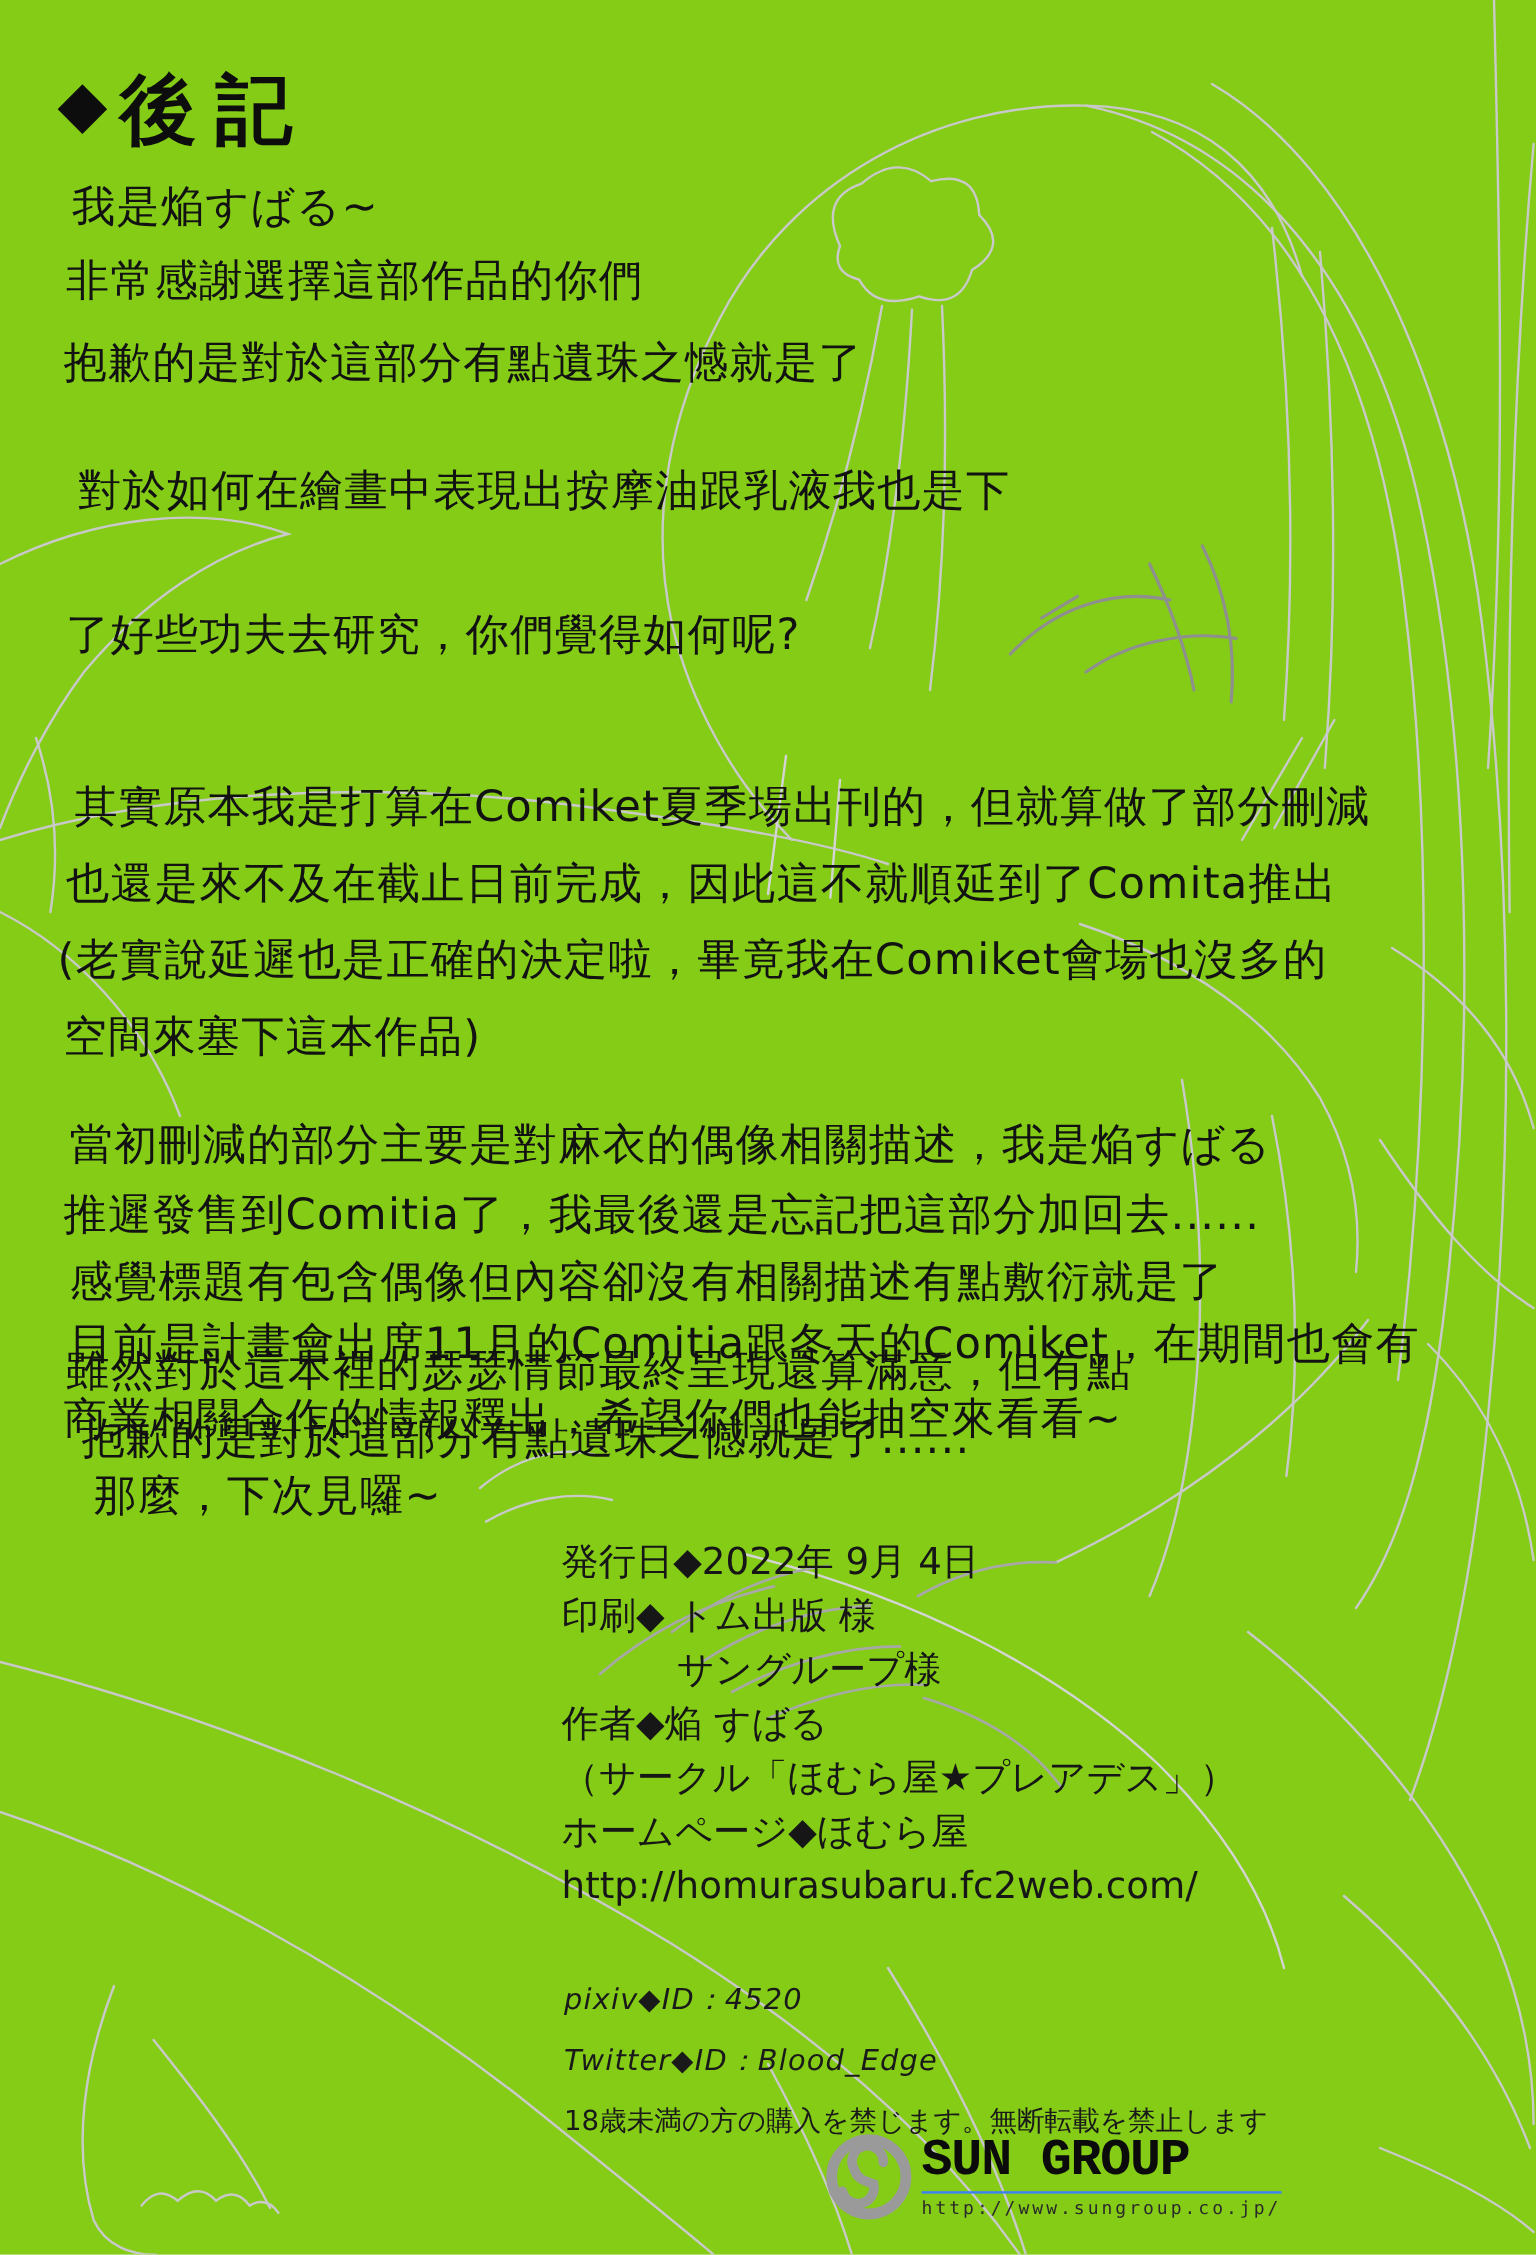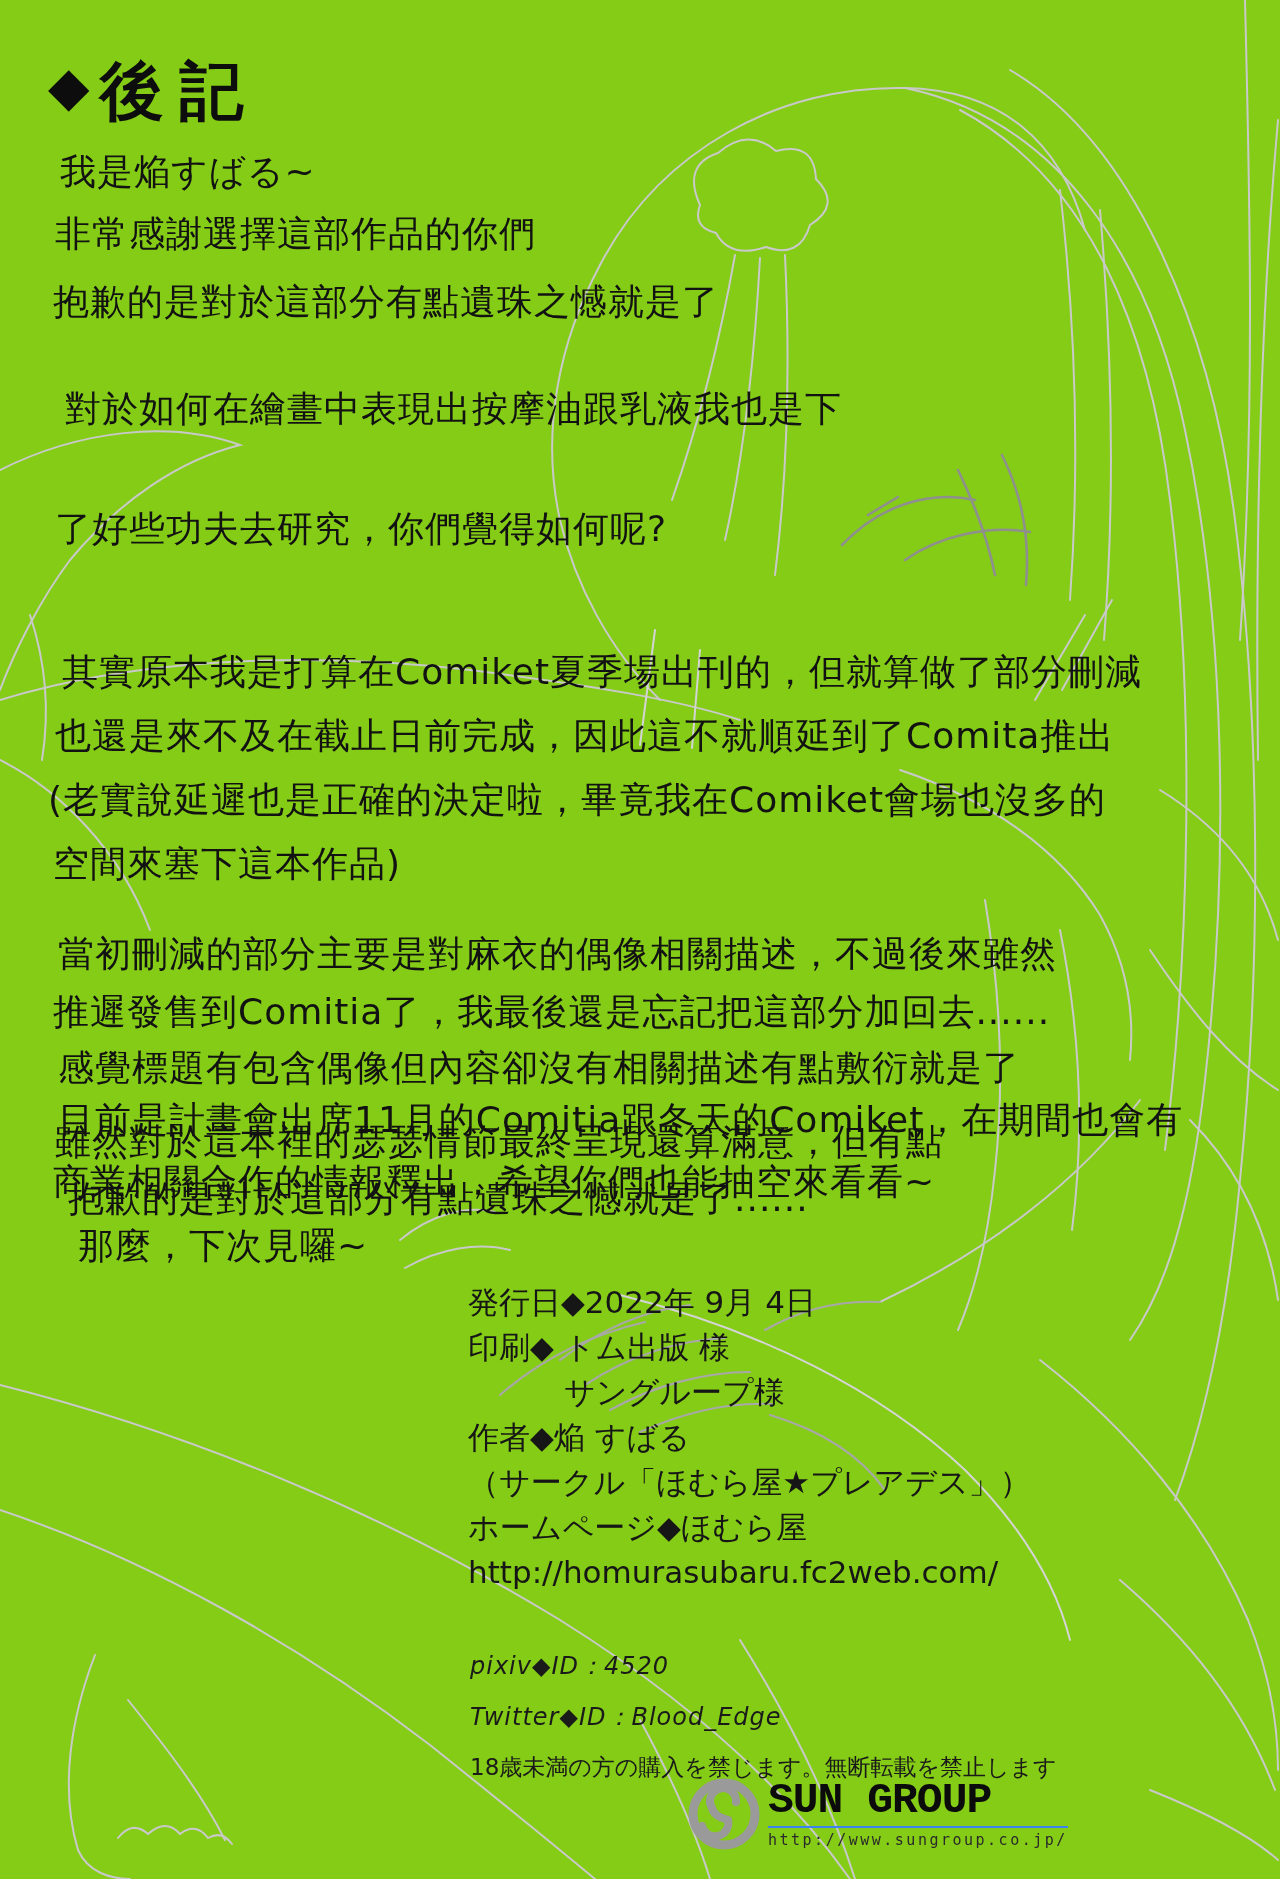--- a/index.html
+++ b/index.html
@@ -118,21 +118,21 @@
 
   <div class="hw" style="left:60px;top:148px;">我是焔すばる~</div>
   <div class="hw" style="left:55px;top:210px;">非常感謝選擇這部作品的你們</div>
   <div class="hw" style="left:53px;top:278px;">抱歉的是對於這部分有點遺珠之憾就是了</div>
   <div class="hw" style="left:65px;top:385px;">對於如何在繪畫中表現出按摩油跟乳液我也是下</div>
   <div class="hw" style="left:55px;top:505px;">了好些功夫去研究，你們覺得如何呢?</div>
   <div class="hw" style="left:62px;top:648px;">其實原本我是打算在Comiket夏季場出刊的，但就算做了部分刪減</div>
   <div class="hw" style="left:55px;top:712px;">也還是來不及在截止日前完成，因此這不就順延到了Comita推出</div>
   <div class="hw" style="left:48px;top:776px;">(老實說延遲也是正確的決定啦，畢竟我在Comiket會場也沒多的</div>
   <div class="hw" style="left:53px;top:840px;">空間來塞下這本作品)</div>
-  <div class="hw" style="left:58px;top:930px;">當初刪減的部分主要是對麻衣的偶像相關描述，不過後來雖然</div>
+  <div class="hw" style="left:58px;top:930px;">當初刪減的部分主要是對麻衣的偶像相關描述，我是焔すばる</div>
   <div class="hw" style="left:53px;top:988px;">推遲發售到Comitia了，我最後還是忘記把這部分加回去......</div>
   <div class="hw" style="left:58px;top:1044px;">感覺標題有包含偶像但內容卻沒有相關描述有點敷衍就是了</div>
 
   <div class="hw" style="left:55px;top:1118px;">雖然對於這本裡的瑟瑟情節最終呈現還算滿意，但有點</div>
   <div class="hw" style="left:68px;top:1175px;">抱歉的是對於這部分有點遺珠之憾就是了......</div>
 
   <div class="hw hw14" style="left:58px;top:1096px;">目前是計畫會出席11月的Comitia跟冬天的Comiket，在期間也會有</div>
   <div class="hw" style="left:53px;top:1158px;">商業相關合作的情報釋出，希望你們也能抽空來看看~</div>
   <div class="hw" style="left:78px;top:1222px;">那麼，下次見囉~</div>
 

